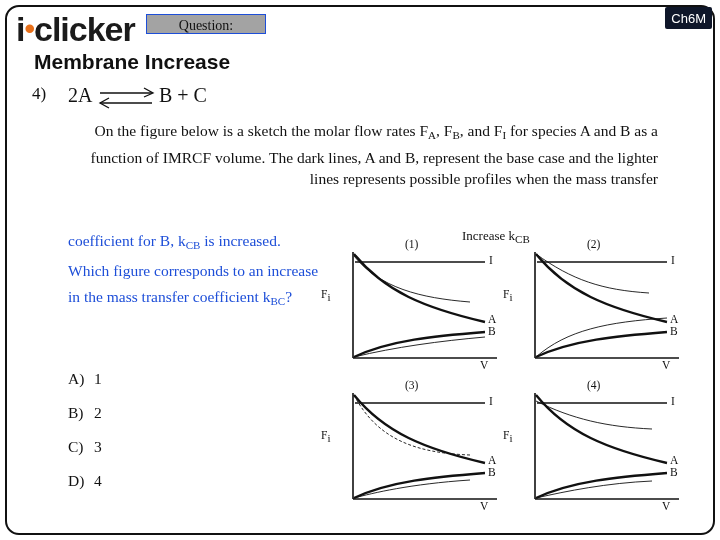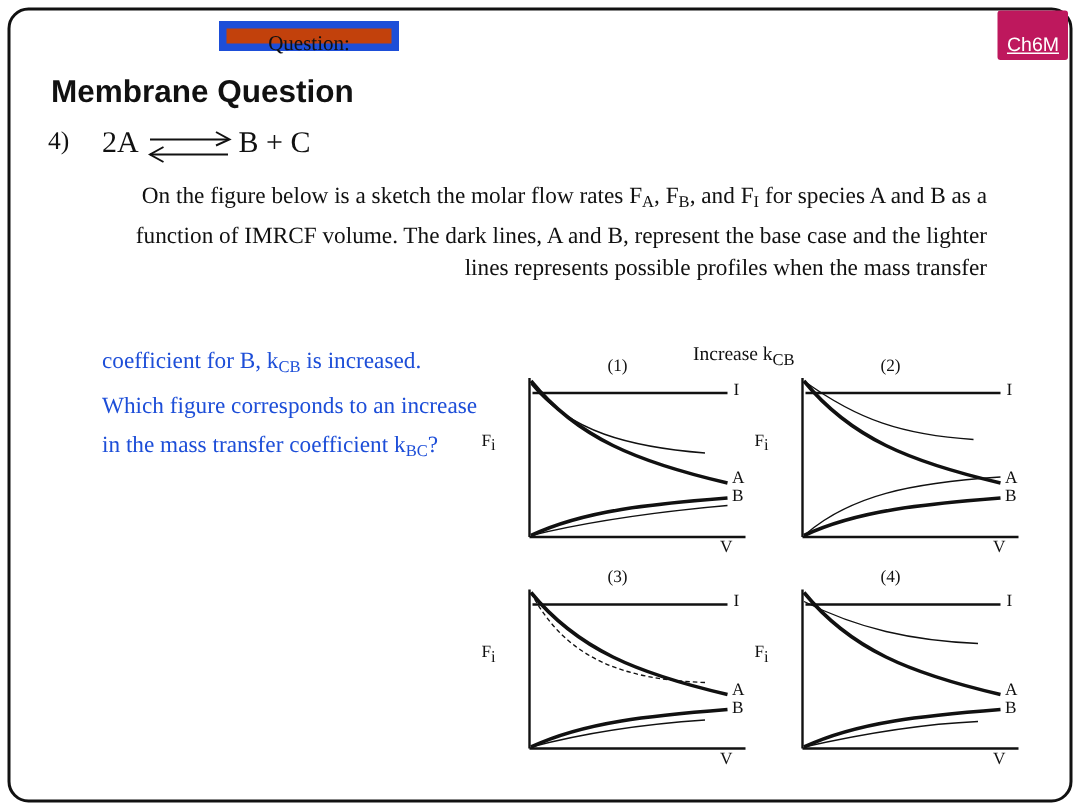--- a/index.html
+++ b/index.html
@@ -42,43 +42,42 @@
     color: #e8701a;
     font-size: 30px;
     vertical-align: 2px;
   }
   .question-box {
     position: absolute;
     left: 146px;
     top: 14px;
     width: 120px;
     height: 20px;
-    border: 5px solid #1d4ed8;
-    background: #c2410c;
+    border: 1px solid #1d4ed8;
+    background: #a3a3a3;
     box-sizing: border-box;
   }
   .question-box span {
     display: block;
     text-align: center;
     line-height: 22px;
     font-family: "Liberation Serif", serif;
     font-size: 14px;
     color: #111;
   }
   .chapter-badge {
     position: absolute;
     right: 8px;
     top: 7px;
-    background: #be185d;
+    background: #0f172a;
     color: #ffffff;
     font-family: "Liberation Sans", sans-serif;
     font-size: 13px;
-    padding: 15px 6px 3px 6px;
+    padding: 4px 6px 3px 6px;
     border-radius: 2px;
-    text-decoration: underline;
   }
 
   
   .title {
     position: absolute;
     left: 34px;
     top: 50px;
     font-family: "Liberation Sans", sans-serif;
     font-size: 21px;
     font-weight: bold;
@@ -184,28 +183,31 @@
     color: #111;
   }
   .fig svg { position: absolute; left: 0; top: 0; }
 </style>
 </head>
 <body>
 
 <div class="slide">
   <div class="frame"></div>
 
+  <div class="logo">
+    <span>i</span><span class="dot">•</span><span>clicker</span>
+  </div>
 
   <div class="question-box">
     <span>Question:</span>
   </div>
 
   <div class="chapter-badge">Ch6M</div>
 
-  <div class="title">Membrane Question</div>
+  <div class="title">Membrane Increase</div>
 
   <div class="qnum">4)</div>
   <div class="eq-left">2A</div>
   <svg class="eq-arrows" viewBox="0 0 58 24">
     <line x1="2" y1="7" x2="54" y2="7" stroke="#111" stroke-width="1.3"></line>
     <polyline points="46,2 55,7 46,11" fill="none" stroke="#111" stroke-width="1.3"></polyline>
     <line x1="2" y1="17" x2="54" y2="17" stroke="#111" stroke-width="1.3"></line>
     <polyline points="11,12 2,17 11,22" fill="none" stroke="#111" stroke-width="1.3"></polyline>
   </svg>
   <div class="eq-right">B + C</div>
@@ -218,20 +220,34 @@
   </div>
 
   <div class="para2">
     coefficient for B, k<sub>CB</sub> is
     increased. Which figure
     corresponds to an
     increase in the mass
     transfer coefficient k<sub>BC</sub>?
   </div>
 
+  <div class="choices">
+    <div>
+      <span class="choice-letter">A)</span><span>1</span>
+    </div>
+    <div>
+      <span class="choice-letter">B)</span><span>2</span>
+    </div>
+    <div>
+      <span class="choice-letter">C)</span><span>3</span>
+    </div>
+    <div>
+      <span class="choice-letter">D)</span><span>4</span>
+    </div>
+  </div>
 
   <div class="fig-caption-top">
     <span>Increase k</span><sub>CB</sub>
   </div>
 
   <div class="fig" style="left:345px; top:240px;">
     <div class="num">(1)</div>
     <div class="fi">
       <span>F</span><sub>i</sub>
     </div>

